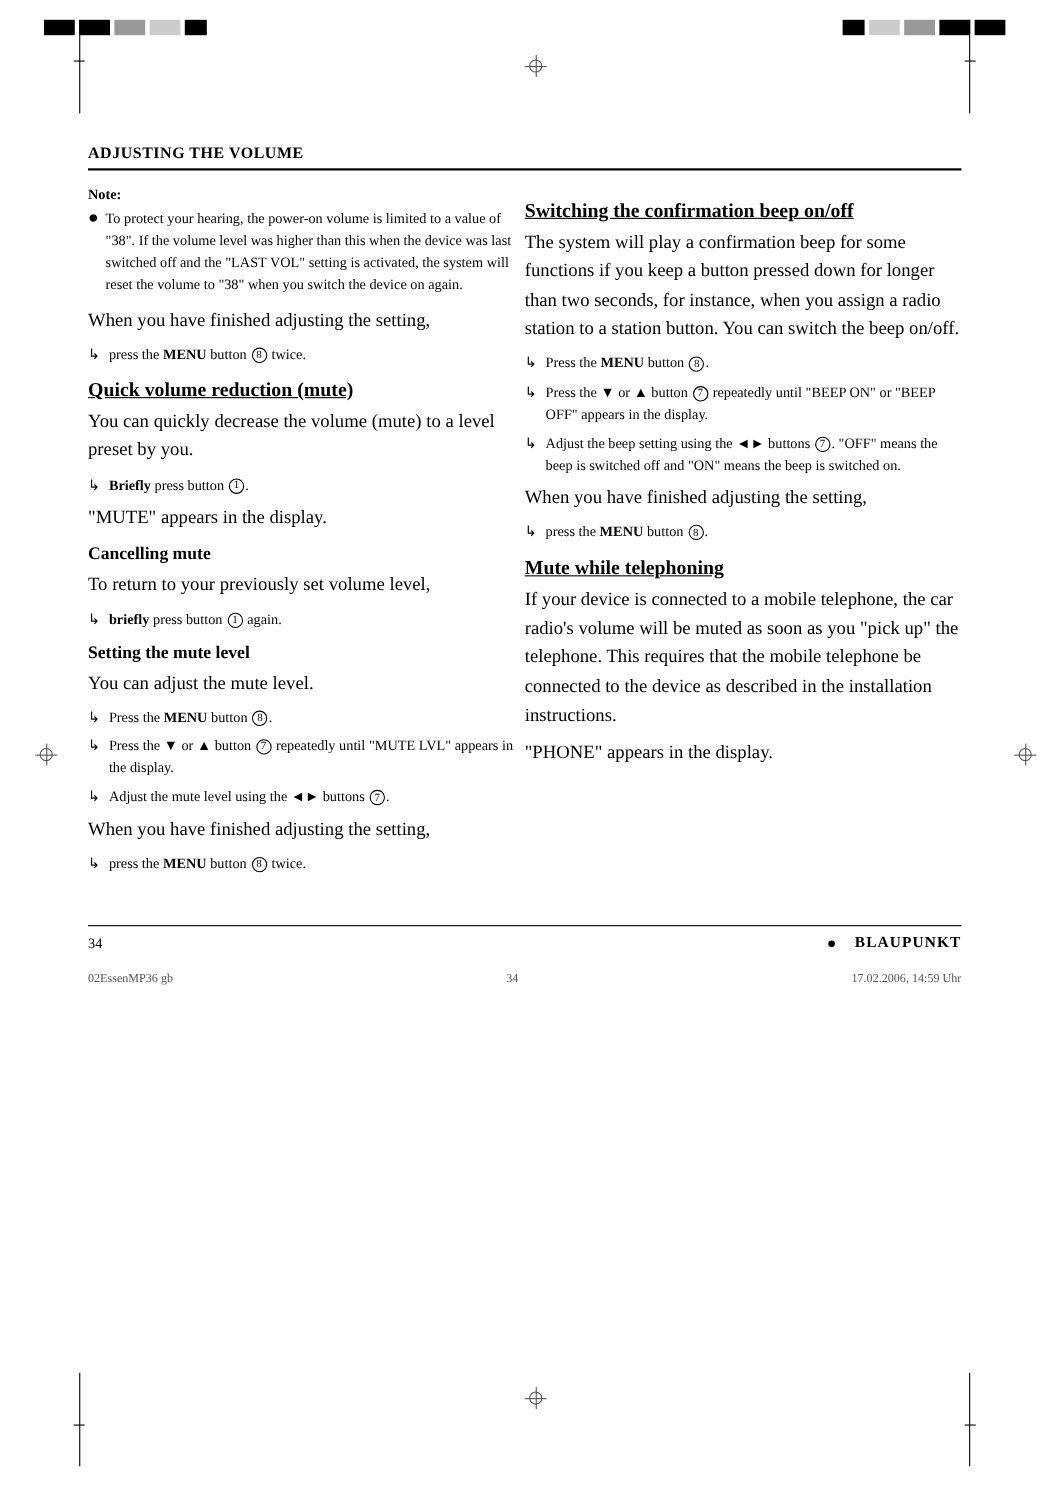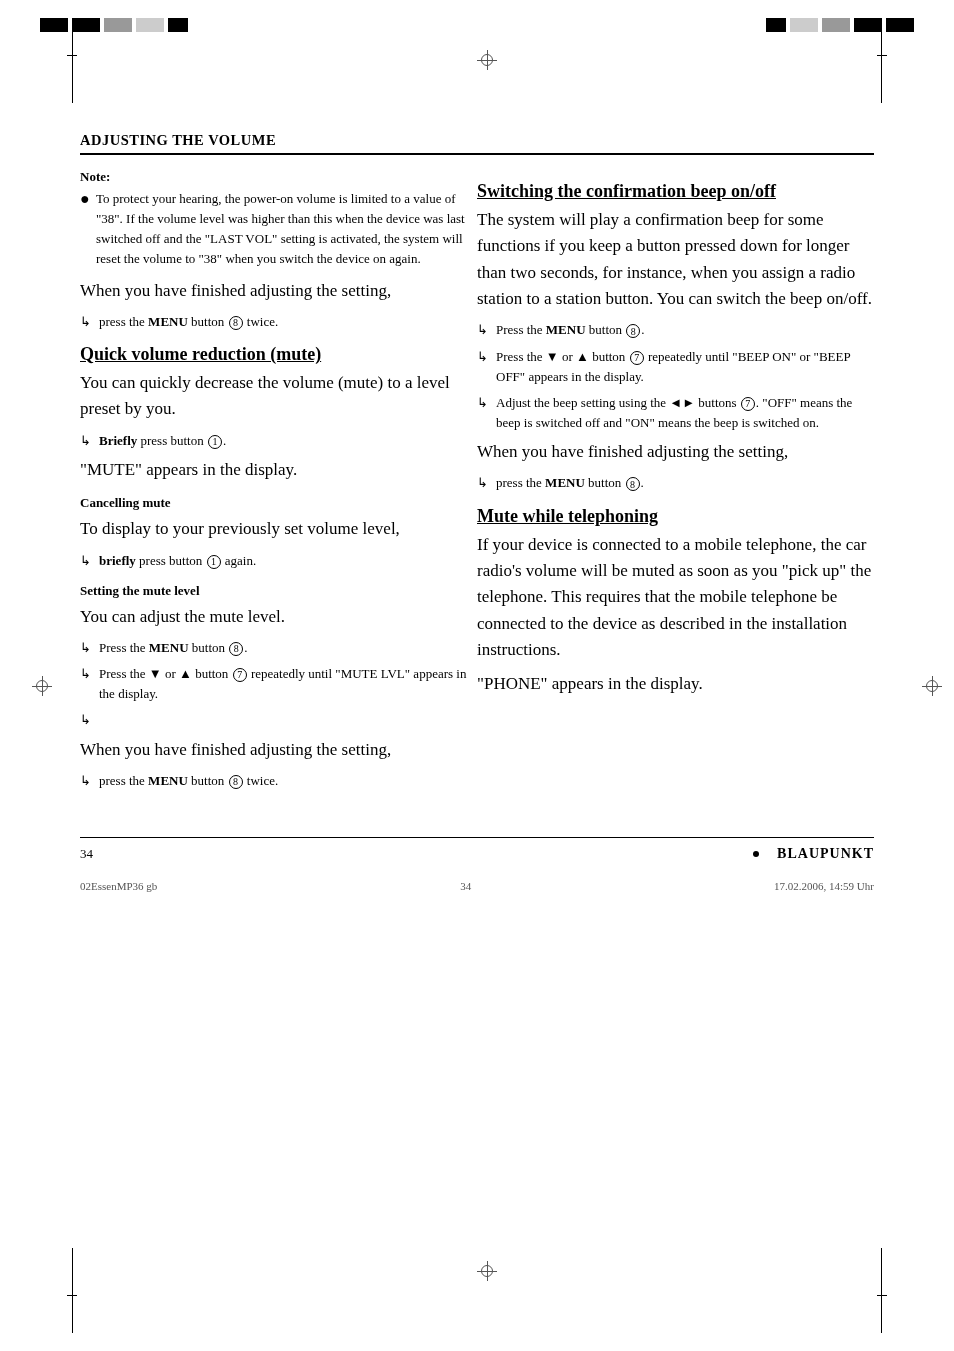--- a/index.html
+++ b/index.html
@@ -142,21 +142,21 @@
 
     
     .subsection-heading {
       font-size: 18px;
       font-weight: bold;
       text-decoration: underline;
       margin-bottom: 5px;
       margin-top: 12px;
     }
     .subsection-heading-bold {
-      font-size: 13px;
+      font-size: 16px;
       font-weight: bold;
       margin-bottom: 5px;
       margin-top: 12px;
     }
 
     p {
       font-size: 17px;
       line-height: 1.55;
       margin-bottom: 8px;
     }
@@ -381,21 +381,21 @@
 
       <div class="instruction-item">
         <span class="arrow-sym">↳</span>
         <span><strong>Briefly</strong> press button <span class="circled">1</span>.</span>
       </div>
 
       <p>"MUTE" appears in the display.</p>
 
       <div class="subsection-heading-bold">Cancelling mute</div>
 
-      <p>To display to your previously set volume level,</p>
+      <p>To return to your previously set volume level,</p>
 
       <div class="instruction-item">
         <span class="arrow-sym">↳</span>
         <span><strong>briefly</strong> press button <span class="circled">1</span> again.</span>
       </div>
 
       <div class="subsection-heading-bold">Setting the mute level</div>
 
       <p>You can adjust the mute level.</p>
 
@@ -404,20 +404,21 @@
         <span>Press the <strong>MENU</strong> button <span class="circled">8</span>.</span>
       </div>
 
       <div class="instruction-item">
         <span class="arrow-sym">↳</span>
         <span>Press the ▼ or ▲ button <span class="circled">7</span> repeatedly until "MUTE LVL" appears in the display.</span>
       </div>
 
       <div class="instruction-item">
         <span class="arrow-sym">↳</span>
+        <span>Adjust the mute level using the ◄► buttons <span class="circled">7</span>.</span>
       </div>
 
       <p>When you have finished adjusting the setting,</p>
 
       <div class="instruction-item">
         <span class="arrow-sym">↳</span>
         <span>press the <strong>MENU</strong> button <span class="circled">8</span> twice.</span>
       </div>
 
     </div>

